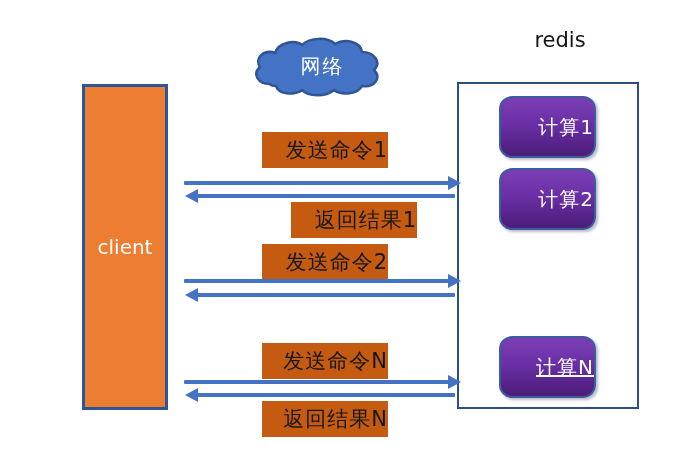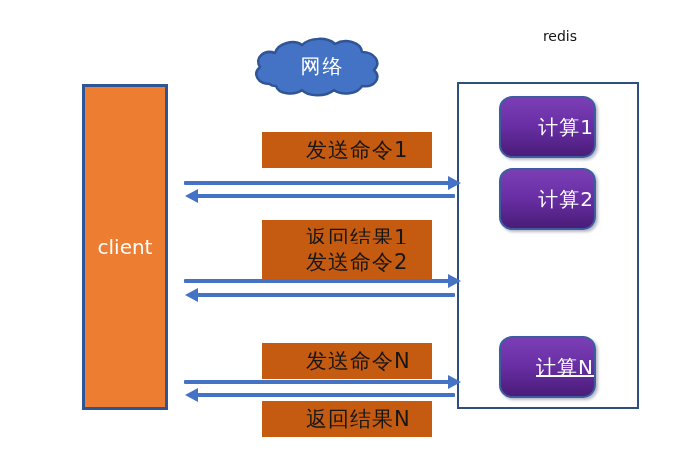--- a/index.html
+++ b/index.html
@@ -6,21 +6,21 @@
   body{font-family:"DejaVu Sans","Liberation Sans",sans-serif;}
   #canvas{position:relative;width:684px;height:476px;background:#ffffff;overflow:hidden;}
 
   
   .cloud-svg{position:absolute;left:250px;top:36px;}
   .cloud-label{position:absolute;left:250px;top:53px;width:145px;text-align:center;
                color:#ffffff;font-size:20px;font-weight:400;letter-spacing:2px;}
 
   
   .redis-title{position:absolute;left:505px;top:28px;width:110px;text-align:center;
-               color:#141414;font-size:14px;}
+               color:#141414;font-size:21px;}
 
   
   .client-box{position:absolute;left:82px;top:84px;width:86px;height:326px;
               background:#ED7D31;border:3px solid #2E5596;box-sizing:border-box;
               display:flex;align-items:center;justify-content:center;
               color:#ffffff;font-size:20px;}
 
   
   .redis-box{position:absolute;left:457px;top:82px;width:182px;height:327px;
              background:#ffffff;border:2px solid #2E4E7E;box-sizing:border-box;}
@@ -31,24 +31,24 @@
            background:linear-gradient(180deg,#7B3EB5 0%,#6A2FA6 45%,#4A1C78 100%);
            box-shadow:2px 2px 3px rgba(50,50,90,0.35);
            display:flex;align-items:center;justify-content:flex-end;
            color:#ffffff;font-size:20px;letter-spacing:1px;}
   .compute-1{top:96px;}
   .compute-2{top:168px;}
   .compute-n{top:336px;text-decoration:underline;}
 
   
   .msg{position:absolute;left:262px;width:126px;height:36px;background:#C55A11;
-       display:flex;align-items:center;justify-content:flex-start;
-       color:#161616;font-size:21px;letter-spacing:1px;padding-left:44px;}
+       display:flex;align-items:center;justify-content:flex-end;
+       color:#161616;font-size:21px;letter-spacing:1px;}
   .msg-0{top:132px;}
-  .msg-1{top:220px;}
+  .msg-1{top:202px;margin-left:29px;}
   .msg-2{top:244px;}
   .msg-3{top:301px;}
   .msg-4{top:343px;}
   .msg-5{top:401px;}
 
   
   .arrow{position:absolute;height:14px;}
   .arrow .line{position:absolute;top:5px;height:4px;background:#4472C4;border-radius:1px;}
   .arrow-send{left:184px;width:277px;}
   .arrow-send .line{left:0;right:11px;}

